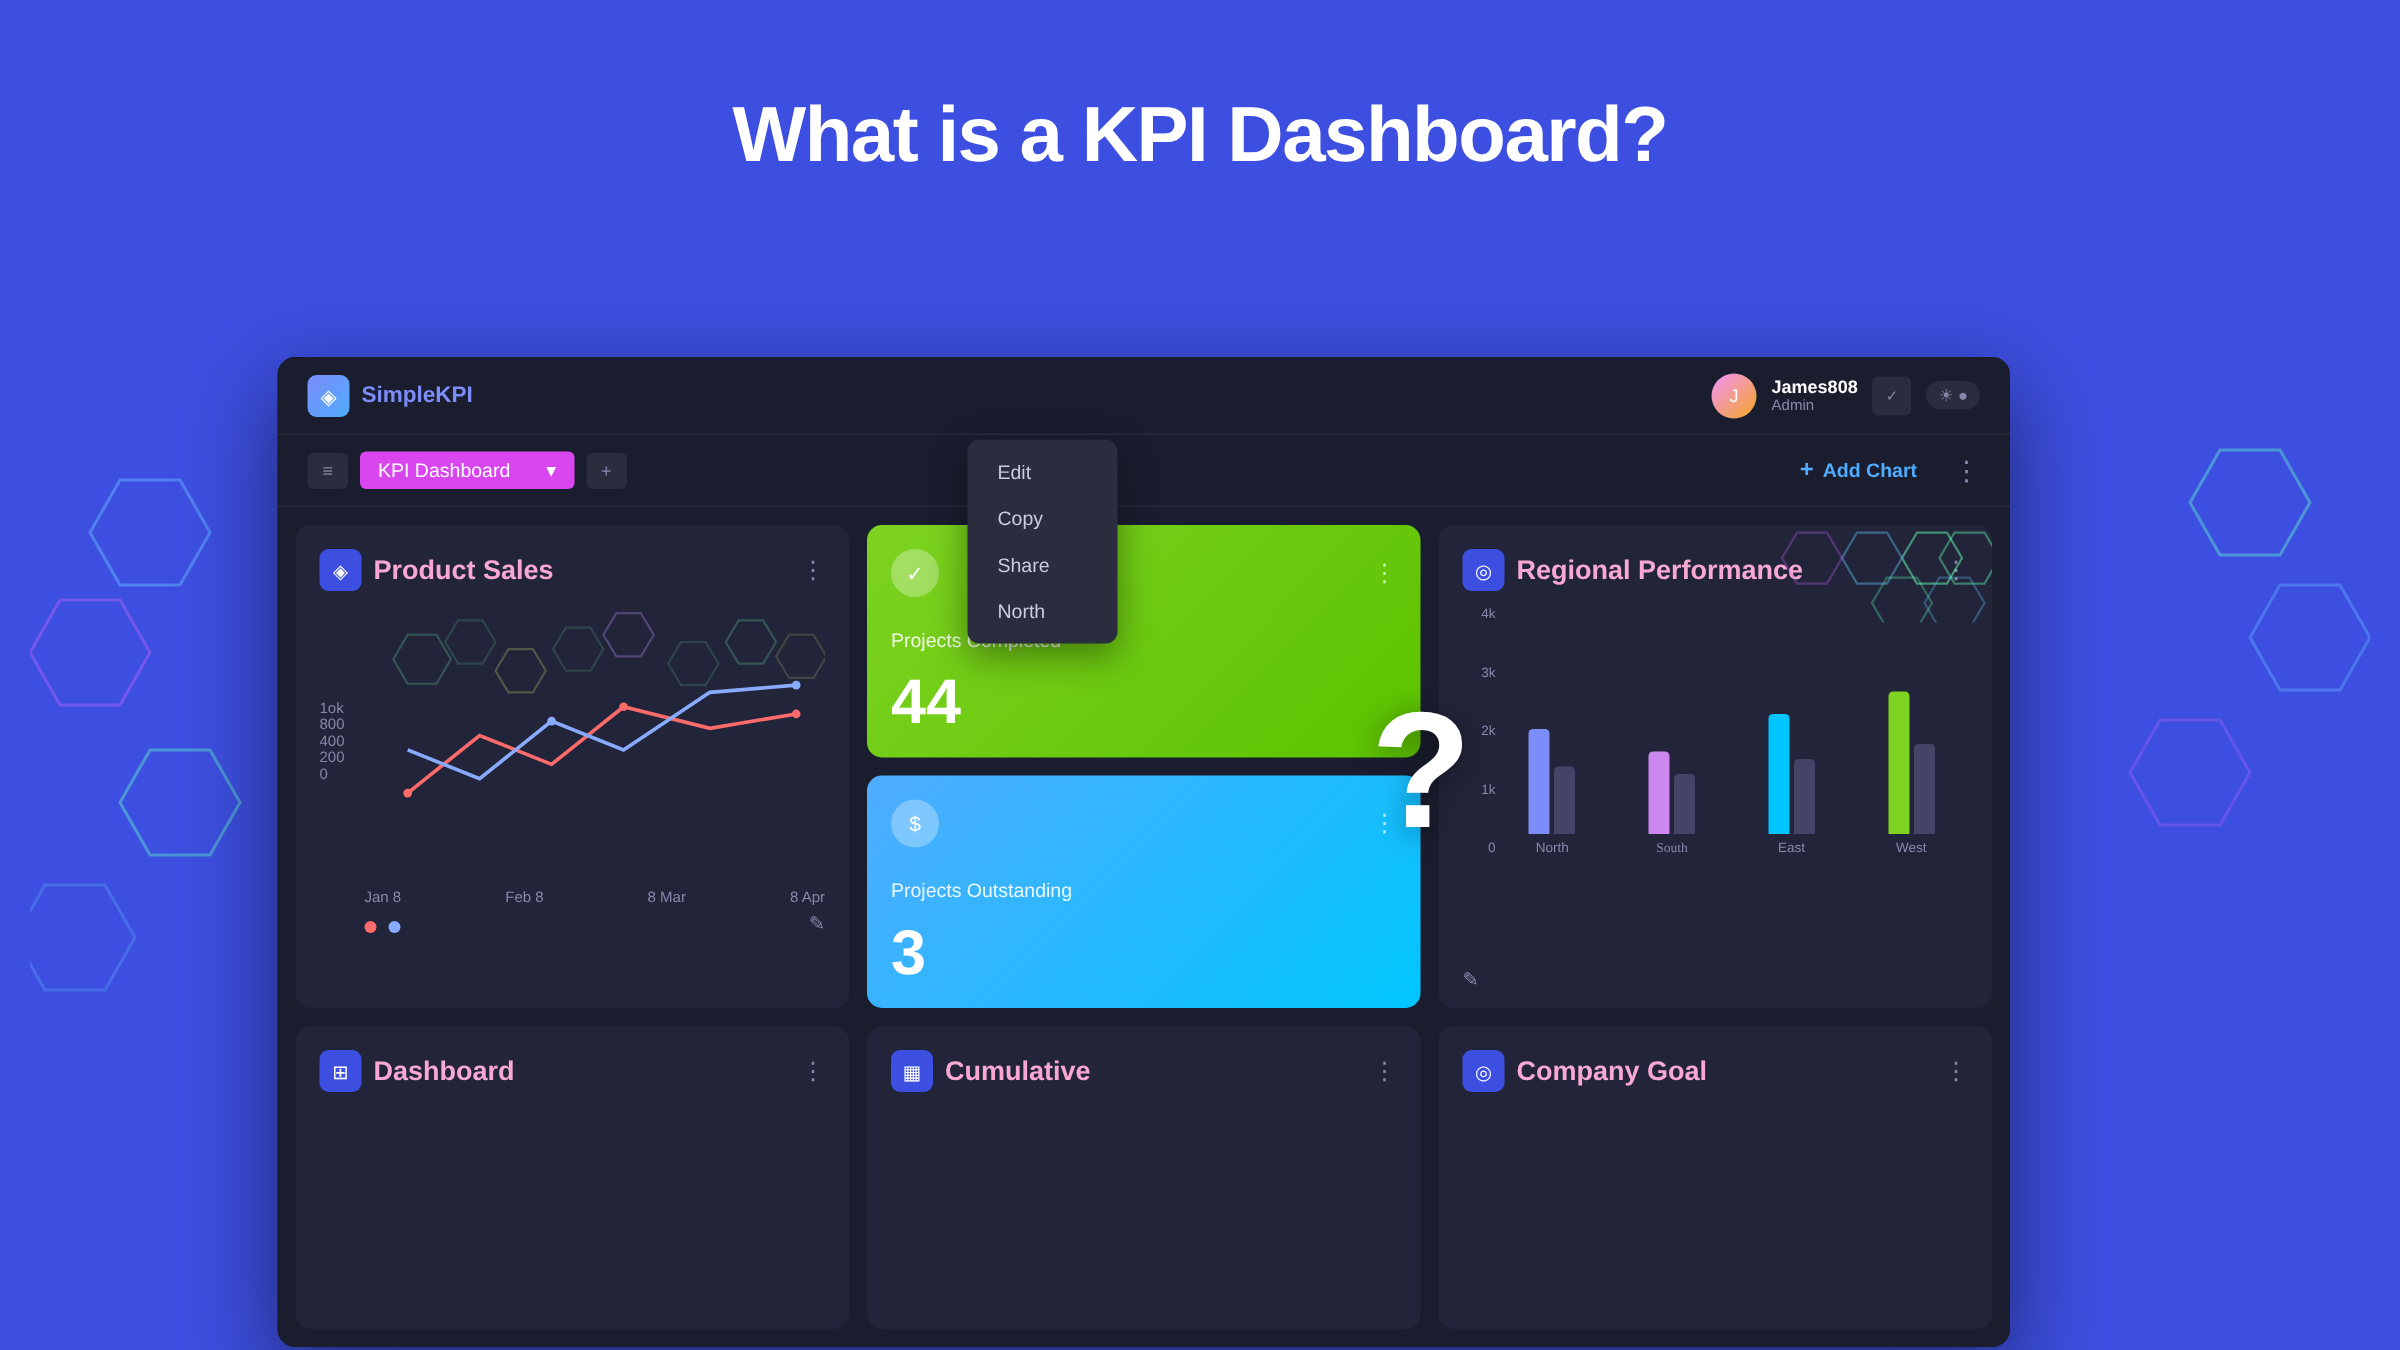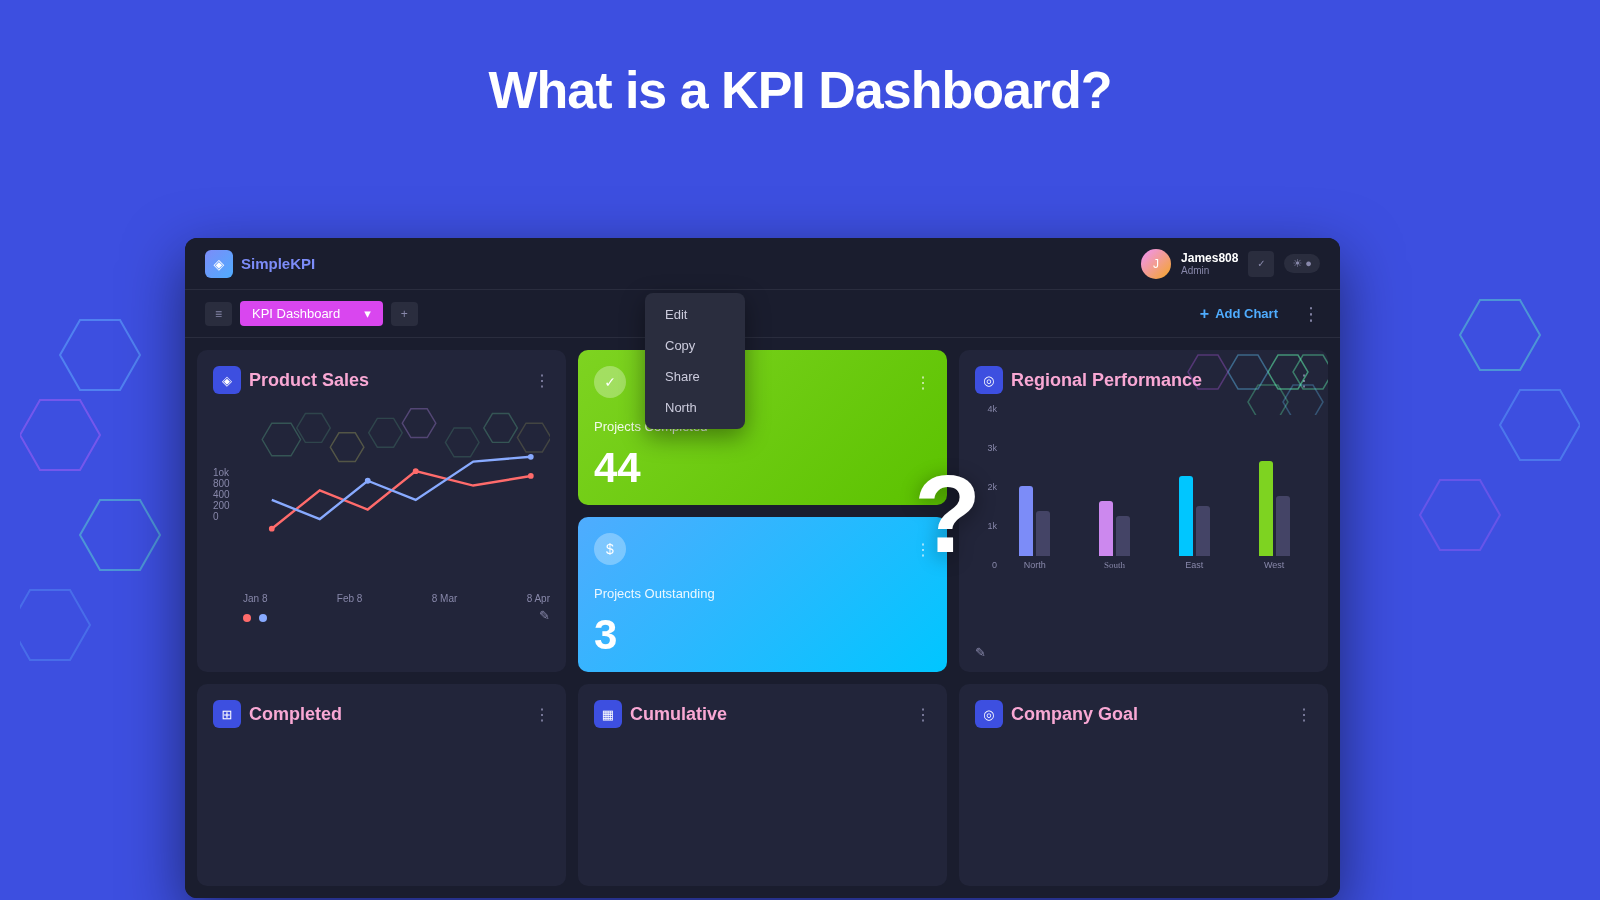--- a/index.html
+++ b/index.html
@@ -597,21 +597,21 @@
           </div>
         </div>
       </div>
       <span class="edit-icon">✎</span>
     </div>
 
     <div class="card breakdown-card">
       <div class="card-header">
         <div class="card-title-area">
           <div class="card-icon breakdown-icon">⊞</div>
-          <span class="card-title">Completed</span>
+          <span class="card-title">Dashboard</span>
         </div>
         <button class="card-more">⋮</button>
       </div>
     </div>
 
     <div class="card cumulative-card">
       <div class="card-header">
         <div class="card-title-area">
           <div class="card-icon cumulative-icon">▦</div>
           <span class="card-title">Cumulative</span>

